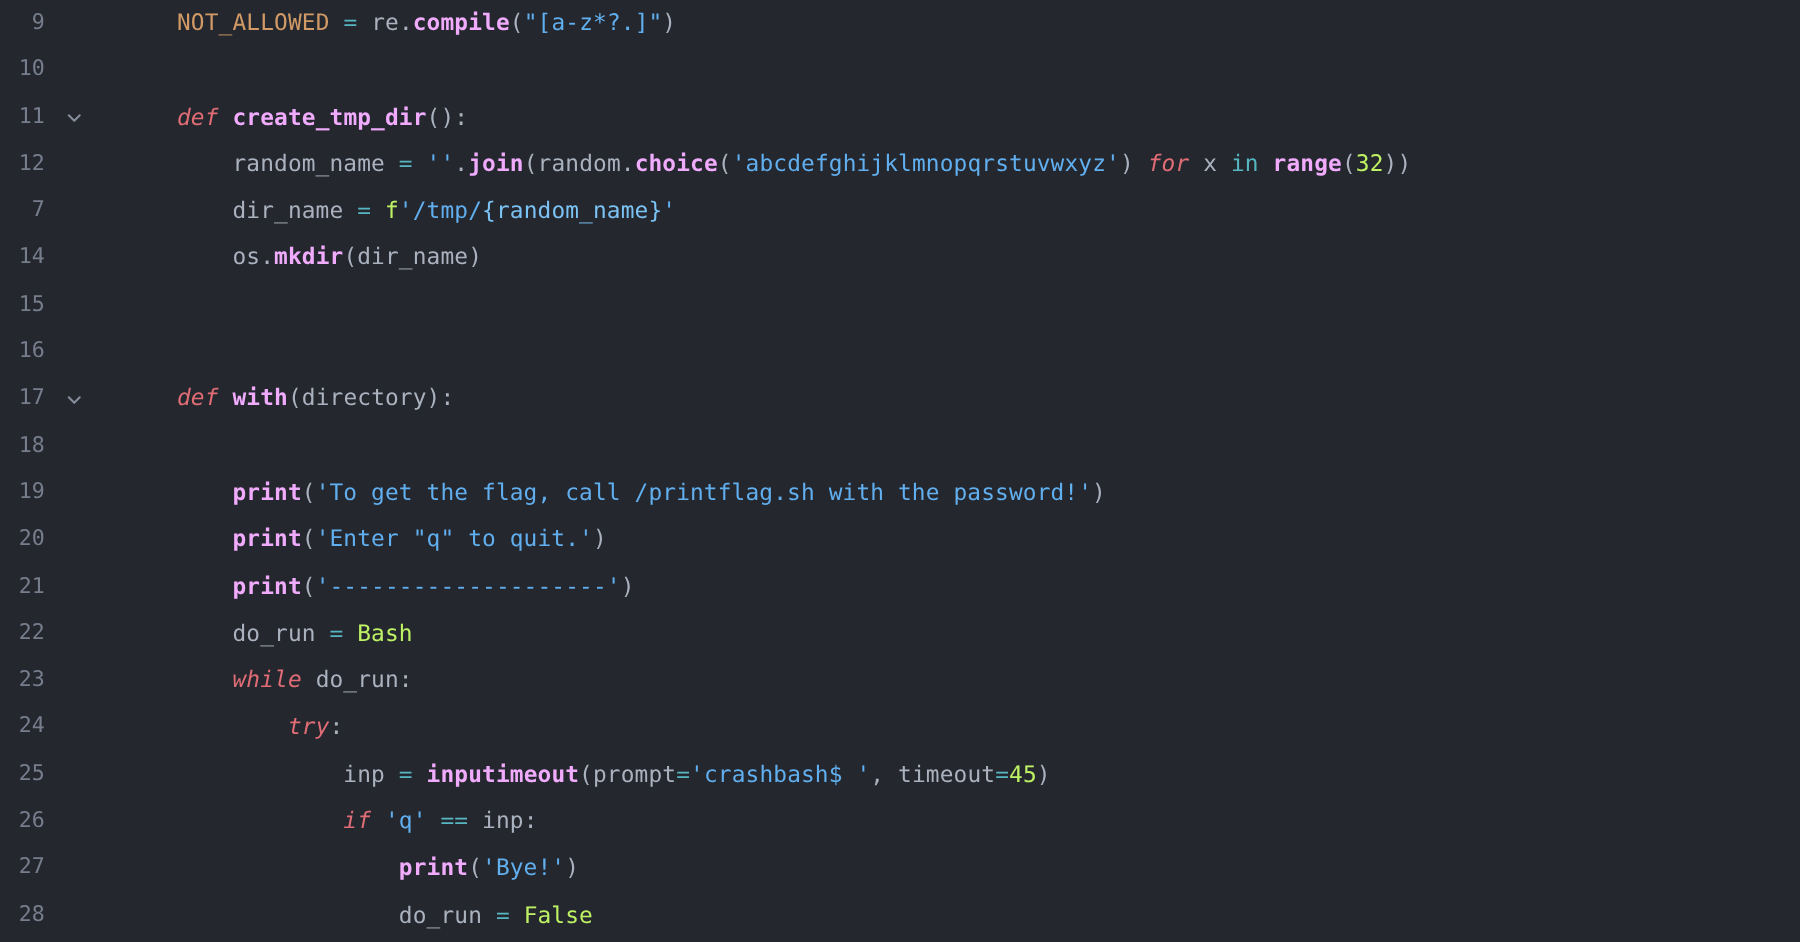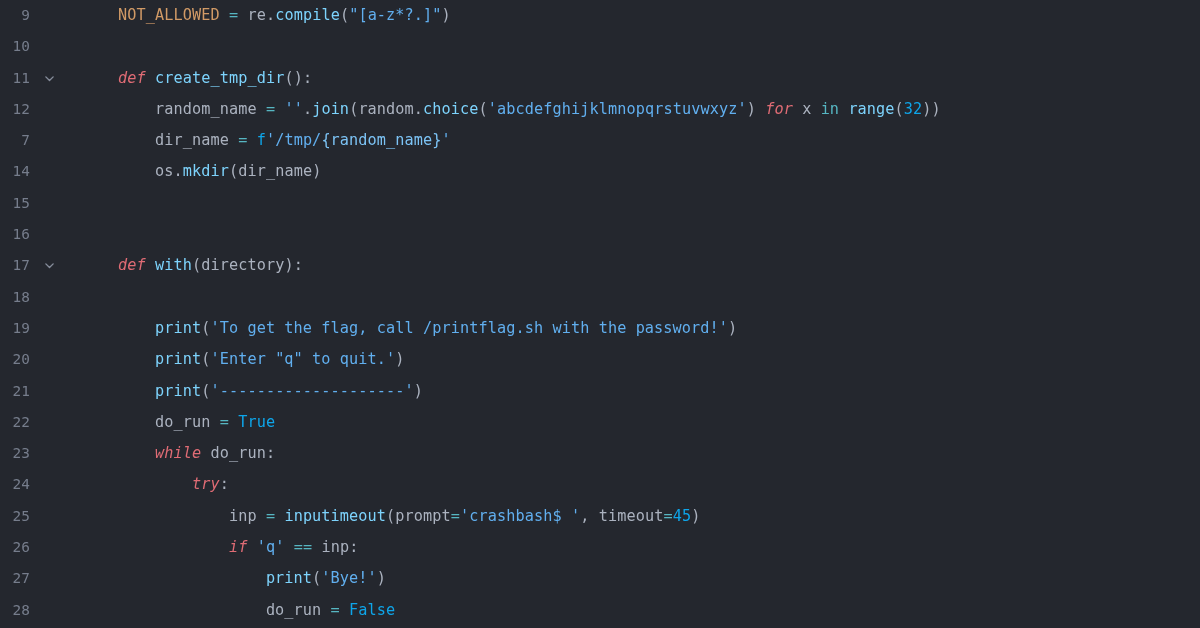--- a/index.html
+++ b/index.html
@@ -70,22 +70,22 @@
     position: absolute;
     left: 81px;
     top: 0;
     color: #abb2bf;
     white-space: pre;
   }
 
   
   .t-kw       { color: #e06c75; font-style: italic; }            
   .t-kw2      { color: #56b6c2; }            
-  .t-fn       { color: #7dd3fc; }            
-  .t-const    { color: #0ea5e9; }            
+  .t-fn       { color: #f0abfc; font-weight: bold; }            
+  .t-const    { color: #bef264; }            
   .t-str      { color: #61afef; }            
   .t-strlit   { color: #7cc3f5; }            
   .t-op       { color: #56b6c2; }            
   .t-var      { color: #abb2bf; }            
   .t-const-up { color: #d19a66; }            
   .t-punct    { color: #abb2bf; }            
 </style>
 </head>
 <body>
 
@@ -101,21 +101,21 @@
       <div class="row"><span class="ln">14</span><span class="src"><span class="t-punct">        </span><span class="t-var">os</span><span class="t-punct">.</span><span class="t-fn">mkdir</span><span class="t-punct">(</span><span class="t-var">dir_name</span><span class="t-punct">)</span></span></div>
       <div class="row"><span class="ln">15</span></div>
       <div class="row"><span class="ln">16</span><span class="src"></span></div>
       <div class="row"><span class="ln">17</span><span class="fold"><svg width="13" height="13" viewBox="0 0 16 16" aria-hidden="true">
             <path d="M3.5 6 L8 10.5 L12.5 6" fill="none" stroke="#868d9b" stroke-width="1.7" stroke-linecap="round" stroke-linejoin="round"></path>
           </svg></span><span class="src"><span class="t-punct">    </span><span class="t-kw">def</span><span class="t-punct"> </span><span class="t-fn">with</span><span class="t-punct">(</span><span class="t-var">directory</span><span class="t-punct">):</span></span></div>
       <div class="row"><span class="ln">18</span></div>
       <div class="row"><span class="ln">19</span><span class="src"><span class="t-punct">        </span><span class="t-fn">print</span><span class="t-punct">(</span><span class="t-str">'To get the flag, call /printflag.sh with the password!'</span><span class="t-punct">)</span></span></div>
       <div class="row"><span class="ln">20</span><span class="src"><span class="t-punct">        </span><span class="t-fn">print</span><span class="t-punct">(</span><span class="t-str">'Enter "q" to quit.'</span><span class="t-punct">)</span></span></div>
       <div class="row"><span class="ln">21</span><span class="src"><span class="t-punct">        </span><span class="t-fn">print</span><span class="t-punct">(</span><span class="t-str">'--------------------'</span><span class="t-punct">)</span></span></div>
-      <div class="row"><span class="ln">22</span><span class="src"><span class="t-punct">        </span><span class="t-var">do_run</span><span class="t-punct"> </span><span class="t-op">=</span><span class="t-punct"> </span><span class="t-const">True</span></span></div>
+      <div class="row"><span class="ln">22</span><span class="src"><span class="t-punct">        </span><span class="t-var">do_run</span><span class="t-punct"> </span><span class="t-op">=</span><span class="t-punct"> </span><span class="t-const">Bash</span></span></div>
       <div class="row"><span class="ln">23</span><span class="src"><span class="t-punct">        </span><span class="t-kw">while</span><span class="t-punct"> </span><span class="t-var">do_run</span><span class="t-punct">:</span></span></div>
       <div class="row"><span class="ln">24</span><span class="src"><span class="t-punct">            </span><span class="t-kw">try</span><span class="t-punct">:</span></span></div>
       <div class="row"><span class="ln">25</span><span class="src"><span class="t-punct">                </span><span class="t-var">inp</span><span class="t-punct"> </span><span class="t-op">=</span><span class="t-punct"> </span><span class="t-fn">inputimeout</span><span class="t-punct">(</span><span class="t-var">prompt</span><span class="t-op">=</span><span class="t-str">'crashbash$ '</span><span class="t-punct">, </span><span class="t-var">timeout</span><span class="t-op">=</span><span class="t-const">45</span><span class="t-punct">)</span></span></div>
       <div class="row"><span class="ln">26</span><span class="src"><span class="t-punct">                </span><span class="t-kw">if</span><span class="t-punct"> </span><span class="t-str">'q'</span><span class="t-punct"> </span><span class="t-op">==</span><span class="t-punct"> </span><span class="t-var">inp</span><span class="t-punct">:</span></span></div>
       <div class="row"><span class="ln">27</span><span class="src"><span class="t-punct">                    </span><span class="t-fn">print</span><span class="t-punct">(</span><span class="t-str">'Bye!'</span><span class="t-punct">)</span></span></div>
       <div class="row"><span class="ln">28</span><span class="src"><span class="t-punct">                    </span><span class="t-var">do_run</span><span class="t-punct"> </span><span class="t-op">=</span><span class="t-punct"> </span><span class="t-const">False</span></span></div>
     </div>
 </div>
 
 </body></html>

